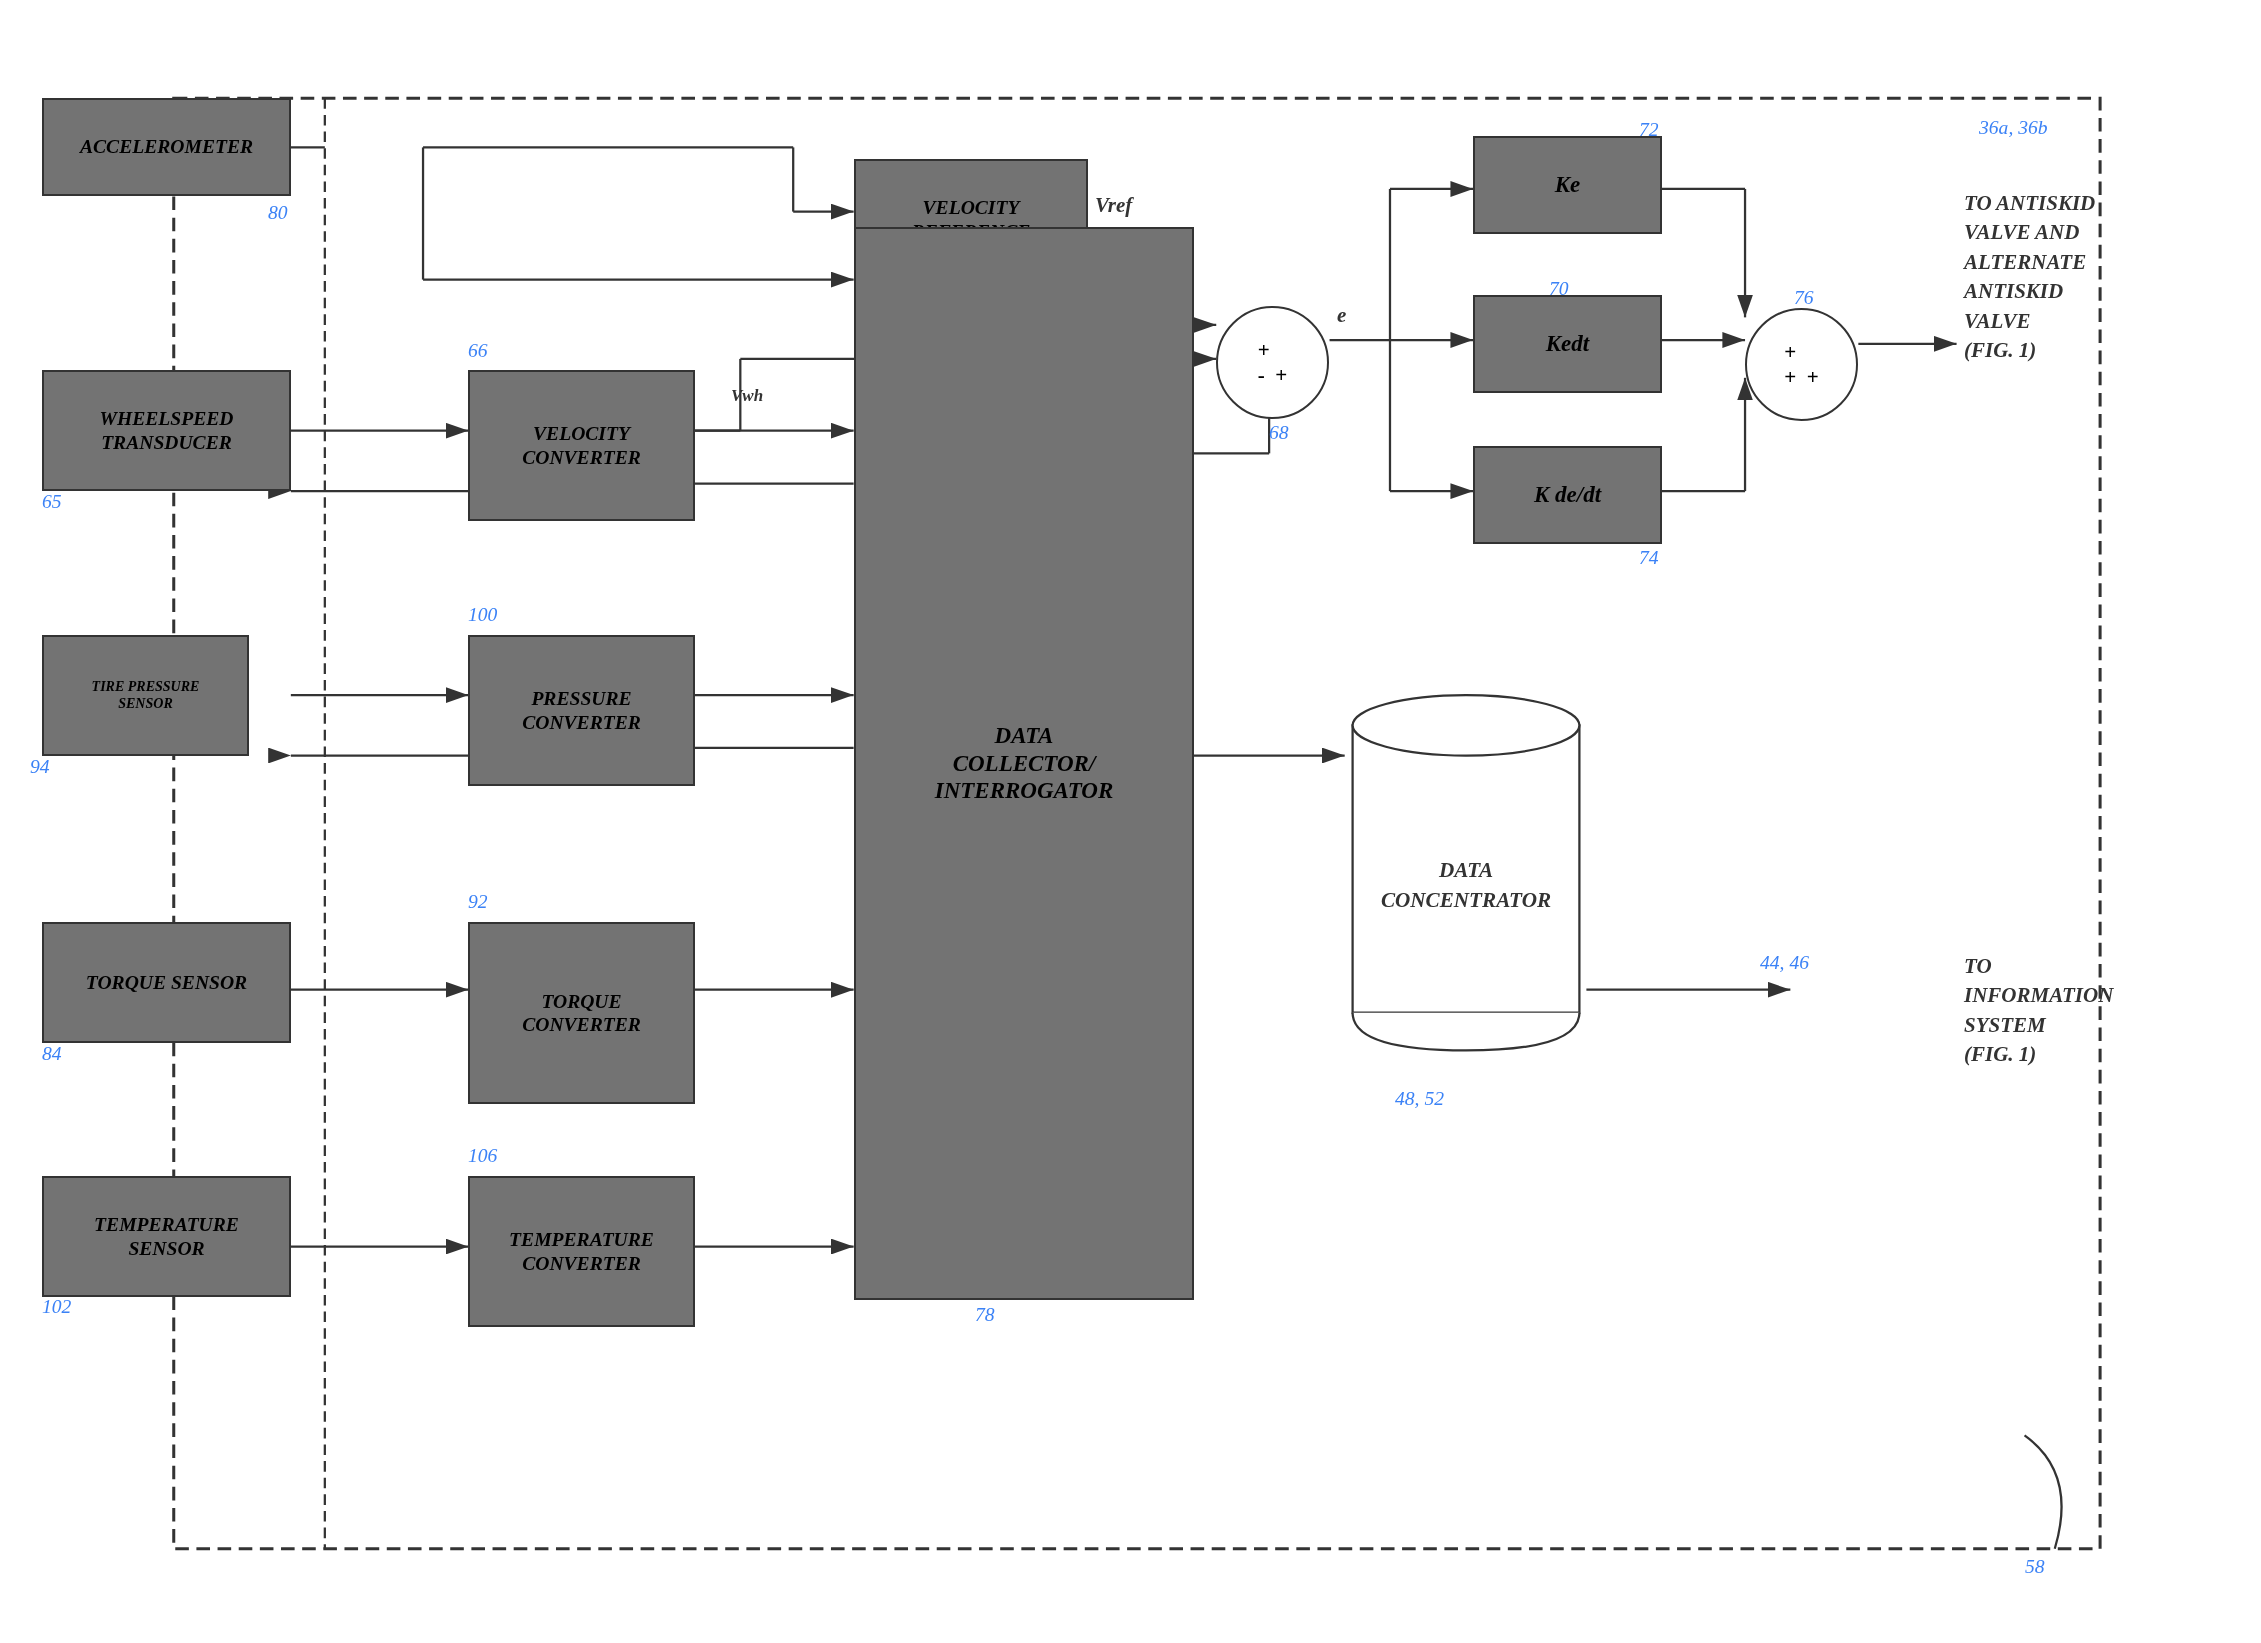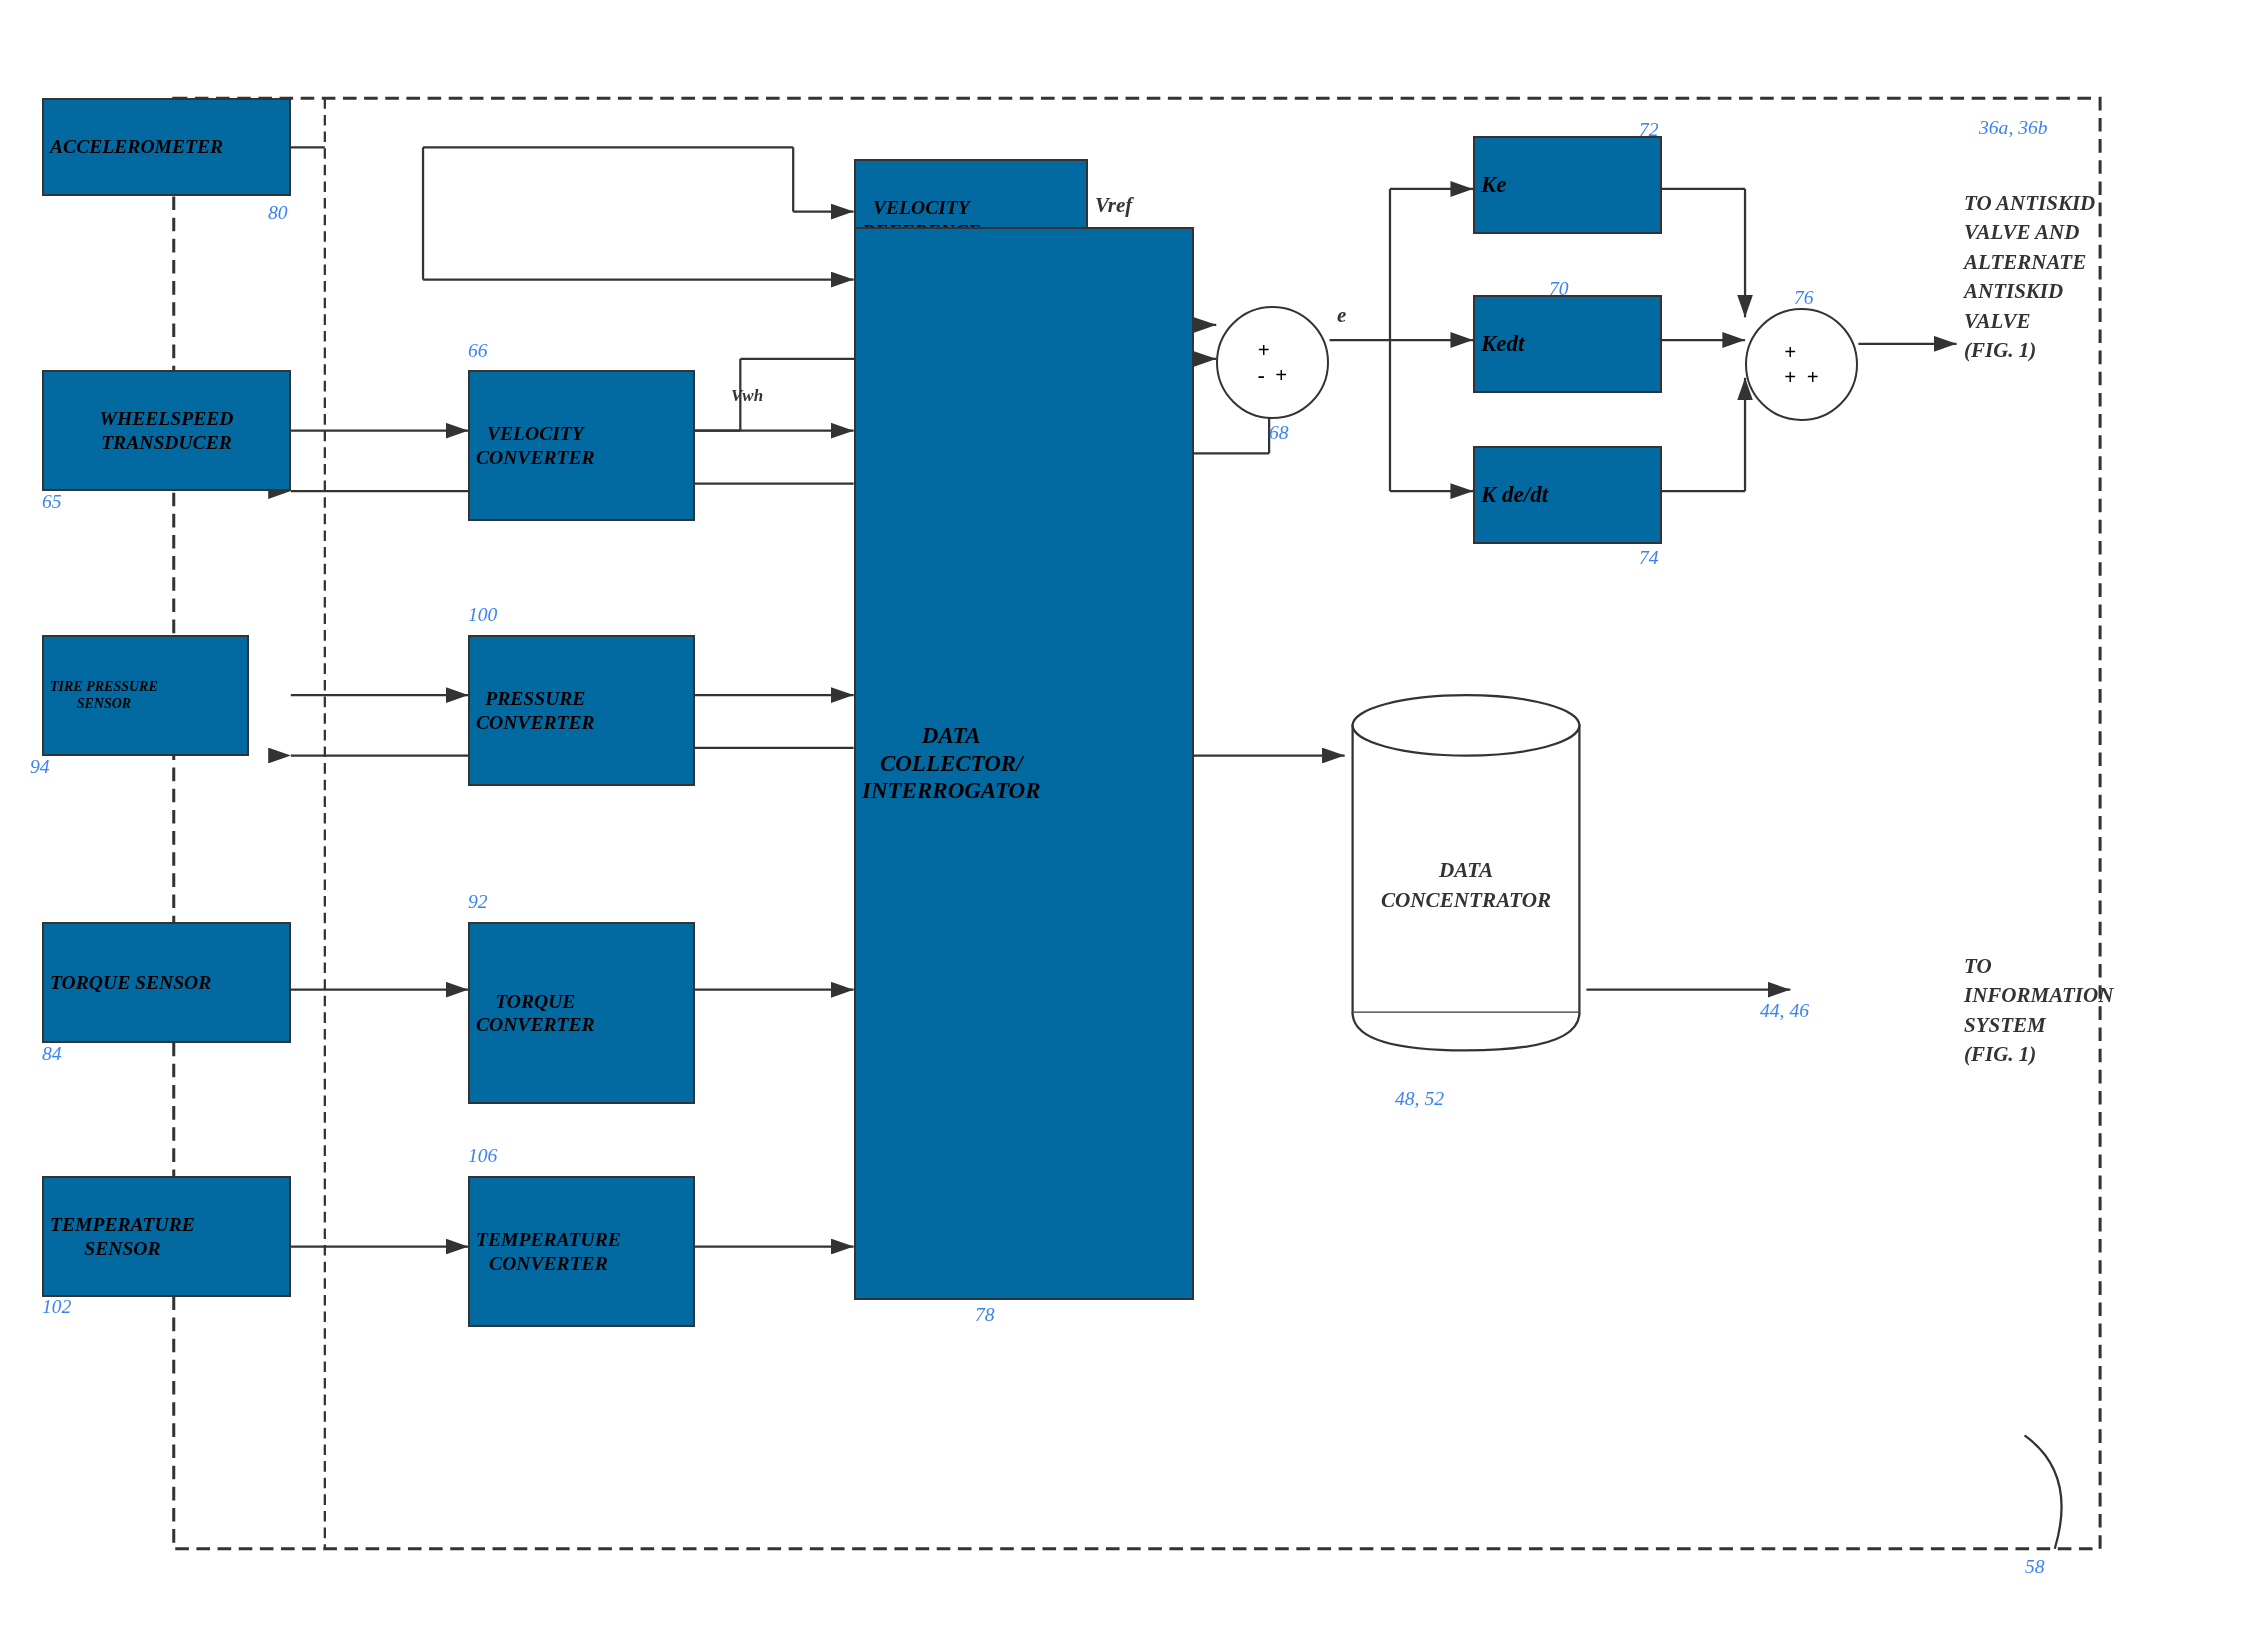--- a/index.html
+++ b/index.html
@@ -8,24 +8,24 @@
       font-family: 'Times New Roman', Times, serif;
       width: 2261px;
       height: 1644px;
       overflow: hidden;
       position: relative;
     }
     
     .block {
       position: absolute;
       border: 2.3px solid #333;
-      background: #0369a1;
+      background: #737373;
       display: flex;
       align-items: center;
-      justify-content: flex-start;
+      justify-content: center;
       text-align: center;
       font-style: italic;
       font-size: 21px;
       font-weight: bold;
       padding: 6px;
       line-height: 1.2;
     }
     
     .ref {
       position: absolute;
@@ -254,21 +254,21 @@
 <span class="ref" style="left:1395px; top:1088px;">48, 52</span>
 
 <span class="label" style="left:731px; top:385px; font-size:17px; font-style:italic;">Vwh</span>
 
 <span class="label" style="left:1095px; top:192px; font-size:21px; font-style:italic;">Vref</span>
 
 <span class="label" style="left:1337px; top:302px; font-size:21px; font-style:italic;">e</span>
 
 <span class="ref" style="left:1979px; top:117px;">36a, 36b</span>
 
-<span class="ref" style="left:1760px; top:1000px;">44, 46</span>
+<span class="ref" style="left:1760px; top:952px;">44, 46</span>
 
 <div class="label" style="left:1964px; top:189px; font-size:21px; font-style:italic; line-height:1.4;">
   TO ANTISKID<br>VALVE AND<br>ALTERNATE<br>ANTISKID<br>VALVE<br>(FIG. 1)
 </div>
 
 <div class="label" style="left:1964px; top:952px; font-size:21px; font-style:italic; line-height:1.4;">
   TO<br>INFORMATION<br>SYSTEM<br>(FIG. 1)
 </div>
 
 <span class="ref" style="left:2025px; top:1556px;">58</span>

